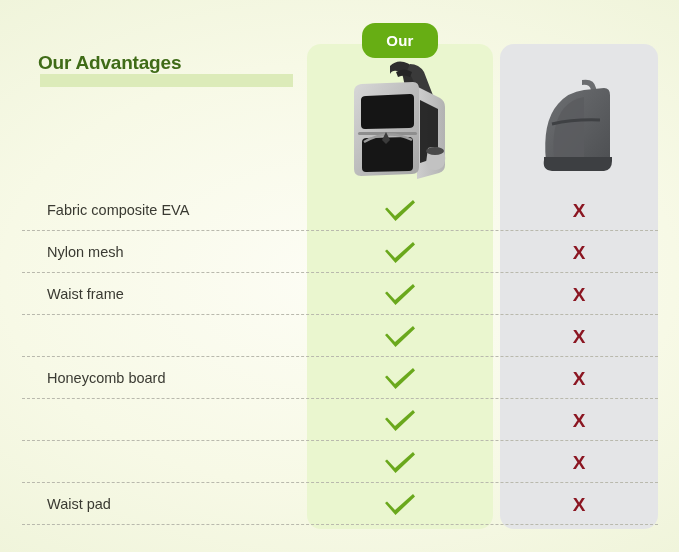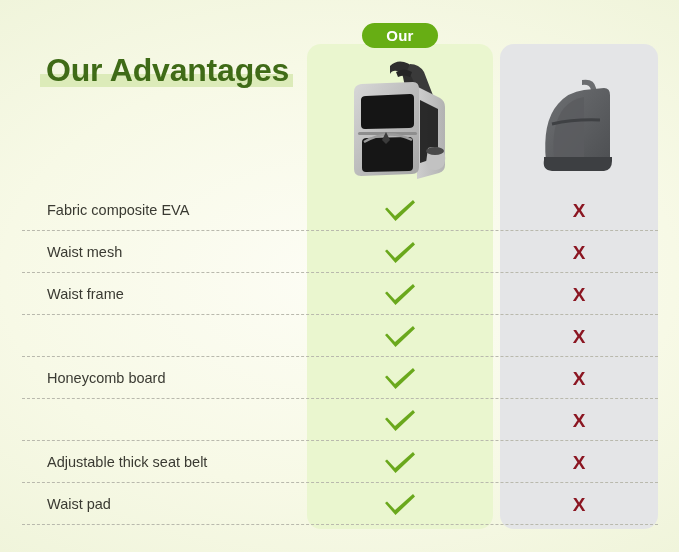--- a/index.html
+++ b/index.html
@@ -51,33 +51,33 @@
   #title-highlight {
     position: absolute;
     left: 2px;
     top: 22px;
     width: 253px;
     height: 13px;
     background: #dcebb9;
   }
   #page-title {
     position: absolute;
-    left: 8px;
+    left: 0;
     top: 0;
-    font-size: 32px;
+    font-size: 19px;
     font-weight: bold;
     color: #3f6b17;
     letter-spacing: -0.2px;
     white-space: nowrap;
   }
 
   
   .badge {
     position: absolute;
-    height: 25px;
+    height: 35px;
     border-radius: 13px;
     color: #ffffff;
     font-size: 15px;
     font-weight: bold;
     display: flex;
     align-items: center;
     justify-content: center;
     letter-spacing: 0.2px;
   }
   #badge-our {
@@ -244,21 +244,21 @@
           <svg width="34" height="26" viewBox="0 0 34 26">
             <path d="M2 12 L4 10.5 L12 19 L30 3 L32 5.5 L12.5 24 Z" fill="#6aa81c"></path>
           </svg>
         </div>
         <div class="mark-others">
           <span class="x-mark">X</span>
         </div>
         <div class="row-sep"></div>
       </div>
       <div class="row">
-        <div class="feature-label">Waist mesh</div>
+        <div class="feature-label">Nylon mesh</div>
         <div class="mark-our">
           <svg width="34" height="26" viewBox="0 0 34 26">
             <path d="M2 12 L4 10.5 L12 19 L30 3 L32 5.5 L12.5 24 Z" fill="#6aa81c"></path>
           </svg>
         </div>
         <div class="mark-others">
           <span class="x-mark">X</span>
         </div>
         <div class="row-sep"></div>
       </div>
@@ -302,21 +302,20 @@
           <svg width="34" height="26" viewBox="0 0 34 26">
             <path d="M2 12 L4 10.5 L12 19 L30 3 L32 5.5 L12.5 24 Z" fill="#6aa81c"></path>
           </svg>
         </div>
         <div class="mark-others">
           <span class="x-mark">X</span>
         </div>
         <div class="row-sep"></div>
       </div>
       <div class="row">
-        <div class="feature-label">Adjustable thick seat belt</div>
         <div class="mark-our">
           <svg width="34" height="26" viewBox="0 0 34 26">
             <path d="M2 12 L4 10.5 L12 19 L30 3 L32 5.5 L12.5 24 Z" fill="#6aa81c"></path>
           </svg>
         </div>
         <div class="mark-others">
           <span class="x-mark">X</span>
         </div>
         <div class="row-sep"></div>
       </div>

